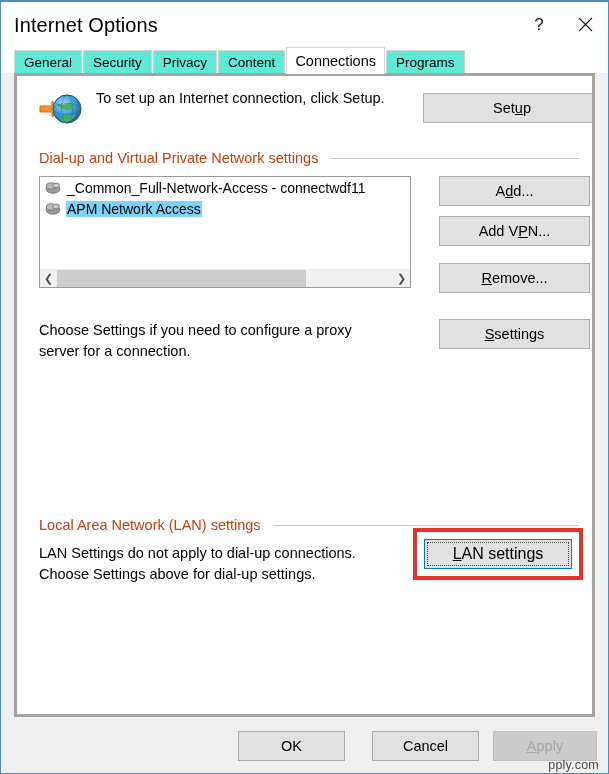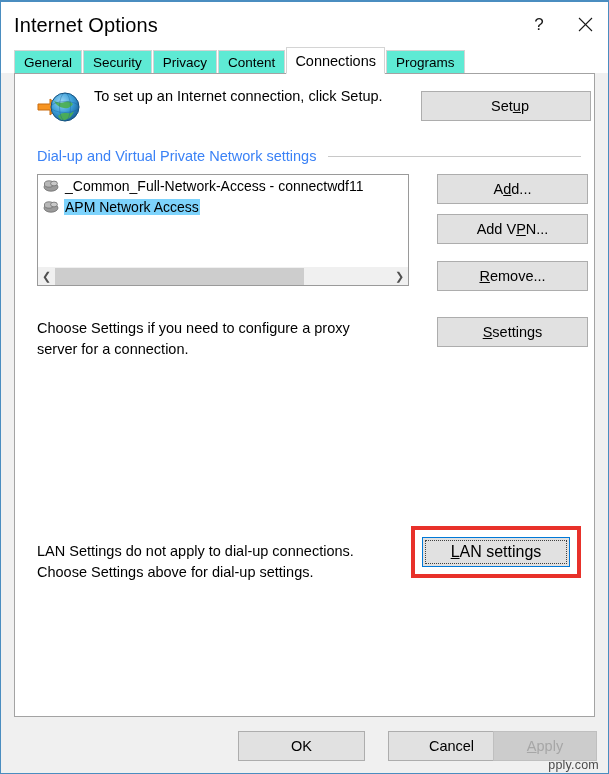--- a/index.html
+++ b/index.html
@@ -101,21 +101,21 @@
     z-index: 3;
     font-size: 14.5px;
     padding: 0 8px;
   }
 
   
   .content {
     position: relative;
     margin: 0 13px;
     background: #ffffff;
-    border: 1px solid #a3a3a3;
+    border: 3px solid #a3a3a3;
     flex: 1 1 auto;
     box-sizing: border-box;
     overflow: hidden;
   }
 
   
   .intro-row {
     position: absolute;
     left: 0; top: 12px;
     width: 100%;
@@ -157,21 +157,21 @@
   }
 
   
   .group-head {
     position: absolute;
     left: 22px;
     right: 13px;
     display: flex;
     align-items: center;
     font-size: 14.5px;
-    color: #3b82f6;
+    color: #c2410c;
     white-space: nowrap;
   }
   .group-head .rule {
     flex: 1 1 auto;
     height: 1px;
     background: #c8c8c8;
     margin-left: 12px;
   }
   #dialup-group-head { top: 74px; }
   #lan-group-head    { top: 441px; }
@@ -280,24 +280,24 @@
   
   .footer {
     flex: 0 0 auto;
     height: 56px;
     position: relative;
     background: #f0f0f0;
   }
   .footer .btn {
     position: absolute;
     top: 14px;
-    width: 127px; height: 30px;
+    width: 107px; height: 30px;
   }
   #ok-button     { left: 237px; }
-  #cancel-button { left: 371px; margin-left: 16px; }
+  #cancel-button { left: 371px; }
   #apply-button  { left: 492px; width: 104px; }
 
   .watermark {
     position: absolute;
     right: 9px; bottom: 1px;
     font-size: 12.5px;
     color: #4a4a4a;
     font-family: "Liberation Sans", sans-serif;
     letter-spacing: .2px;
   }
@@ -401,20 +401,24 @@
     </button>
     <button class="btn side-btn" id="remove-button">
       <span></span><u>R</u><span>emove...</span>
     </button>
     <button class="btn side-btn" id="settings-button">
       <span></span><u>S</u><span>settings</span>
     </button>
 
     <div class="hint-text" id="proxy-hint">Choose Settings if you need to configure a proxy server for a connection.</div>
 
+    <div class="group-head" id="lan-group-head">
+      <span>Local Area Network (LAN) settings</span>
+      <span class="rule"></span>
+    </div>
 
     <div class="hint-text" id="lan-hint">LAN Settings do not apply to dial-up connections.
 Choose Settings above for dial-up settings.</div>
 
     <div id="lan-settings-wrap">
       <div class="red-annot"></div>
       <div id="lan-settings-button">
         <span class="focus-rect"></span>
         <span><span></span><u>L</u><span>AN settings</span></span>
       </div>

